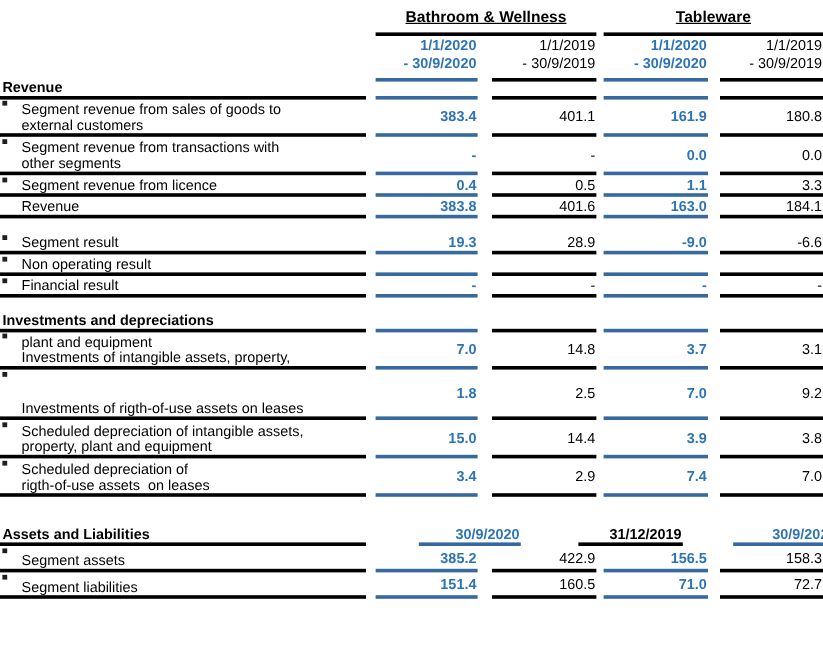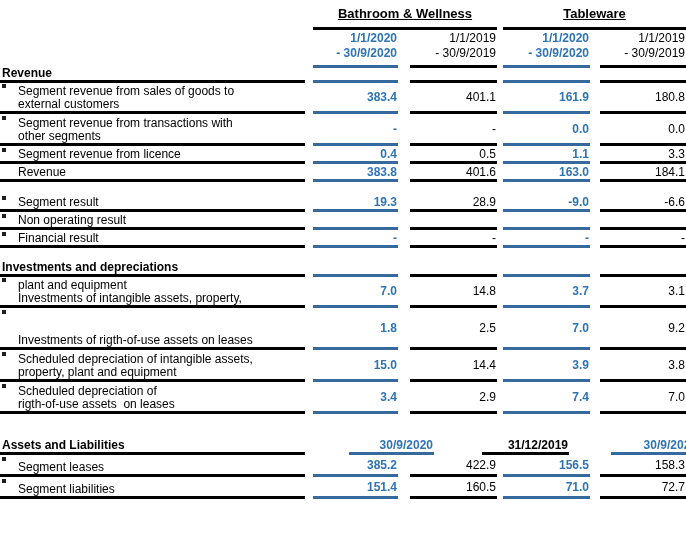--- a/index.html
+++ b/index.html
@@ -470,21 +470,21 @@
         </div>
         <div class="vcell">
           <div class="vw m3 blk">
             <span class="val">31/12/2019</span>
           </div>
         </div>
       </div>
       <div class="grid arow">
         <div class="lab">
           <span class="bullet"></span>
-          <div class="labline">Segment leases</div>
+          <div class="labline">Segment assets</div>
         </div>
         <div class="vcell">
           <div class="vw m0 blue">
             <span class="val">385.2</span>
           </div>
         </div>
         <div class="vcell">
           <div class="vw m1 blk">
             <span class="val">422.9</span>
           </div>

